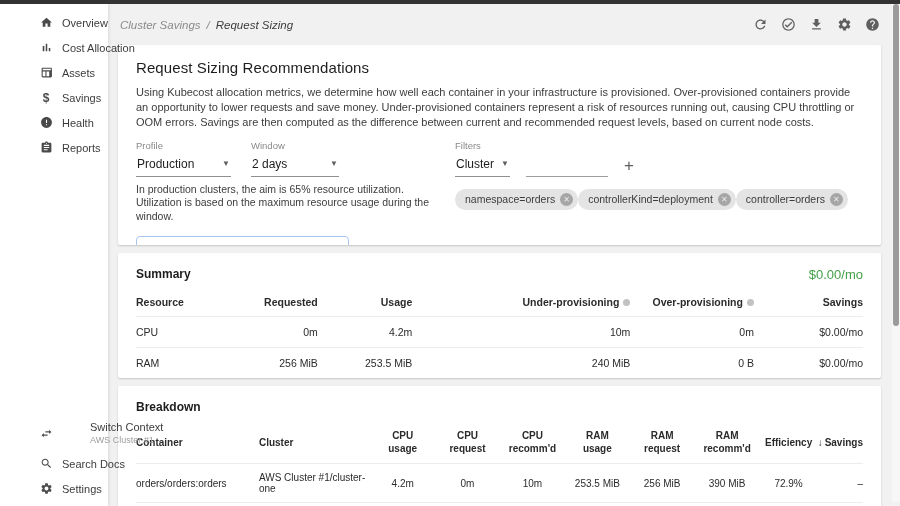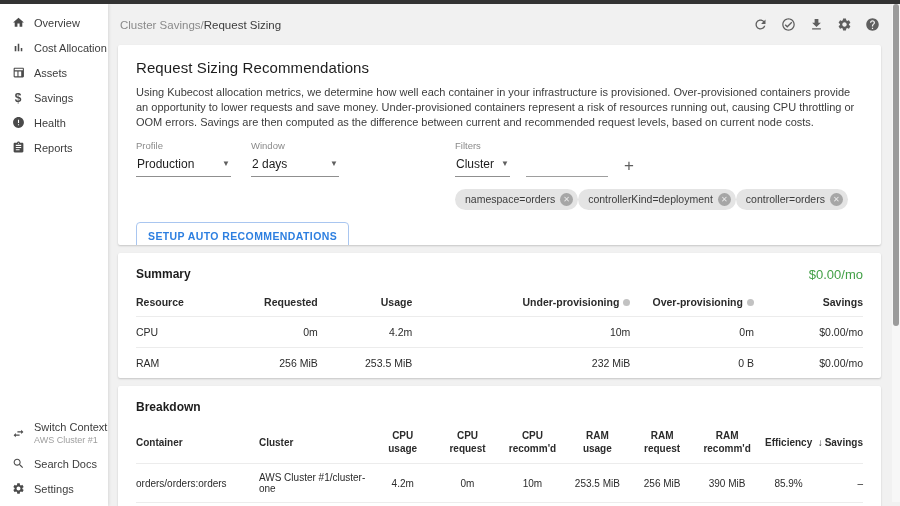--- a/index.html
+++ b/index.html
@@ -10,37 +10,37 @@
     position: relative;
     color: #3c3c3c;
   }
   
   .window-strip { position: absolute; top: 0; left: 0; width: 900px; height: 4px; background: #333; z-index: 30; }
 
   
   .sidebar {
     position: absolute; top: 4px; left: 0; width: 108px; height: 502px;
     background: #fff; box-shadow: 1px 0 3px rgba(0,0,0,.10);
-    display: flex; flex-direction: column; z-index: 20;
+    display: flex; flex-direction: column; z-index: 20; padding-left: 28px;
   }
   .nav { padding-top: 6px; }
   .nav-item { display: flex; align-items: center; height: 25px; padding-left: 11px; cursor: pointer; }
   .nav-item .icn { width: 14px; height: 14px; margin-right: 9px; display: flex; align-items: center; justify-content: center; flex: none; }
   .nav-item .icn svg { width: 13px; height: 13px; fill: #4a4a4a; }
   .nav-item .icn .dollar { font-size: 12px; font-weight: bold; color: #4a4a4a; }
   .nav-label { font-size: 11px; color: #3c3c3c; white-space: nowrap; }
   .sidebar-bottom { margin-top: auto; padding-bottom: 5px; }
-  .nav-item.two-line { height: 36px; align-items: center; }
+  .nav-item.two-line { height: 36px; align-items: center; gap: 28px; }
   .two-line .labels { display: flex; flex-direction: column; }
   .sub-label { font-size: 9px; color: #9e9e9e; margin-top: 2px; white-space: nowrap; }
 
   
   main { position: absolute; left: 108px; top: 4px; width: 792px; height: 502px; }
   .page-topbar { height: 41px; display: flex; align-items: center; padding: 0 16px 0 12px; }
-  .breadcrumb { font-size: 11.5px; color: #8a8a8a; display: flex; align-items: center; }
+  .breadcrumb { font-size: 11.5px; color: #8a8a8a; display: flex; gap: 6px; align-items: center; font-style: italic; }
   .breadcrumb .current { color: #3c3c3c; }
   .topbar-actions { margin-left: auto; display: flex; gap: 13px; align-items: center; margin-right: 4px; }
   .action-icon { width: 15px; height: 15px; cursor: pointer; display: flex; }
   .action-icon svg { width: 15px; height: 15px; fill: #5f5f5f; }
 
   .card {
     background: #fff; margin: 0 19px 8px 10px; border-radius: 2px;
     box-shadow: 0 1px 2px rgba(0,0,0,.18);
   }
   
@@ -237,20 +237,21 @@
             </div>
           </div>
           <div>
             <div class="field-label">Window</div>
             <div class="select-row w88">
               <span>2 days</span>
               <span class="caret">▼</span>
             </div>
           </div>
         </div>
+        <div class="helper">In production clusters, the aim is 65% resource utilization. Utilization is based on the maximum resource usage during the window.</div>
       </div>
 
       <div class="controls-right">
         <div class="field-label">Filters</div>
         <div class="filter-row">
           <div class="filter-select">
             <span>Cluster</span>
             <span class="caret">▼</span>
           </div>
           <input class="filter-input" type="text" style="">
@@ -306,21 +307,21 @@
           <td>0m</td>
           <td>4.2m</td>
           <td>10m</td>
           <td>0m</td>
           <td>$0.00/mo</td>
         </tr>
         <tr>
           <td class="left">RAM</td>
           <td>256 MiB</td>
           <td>253.5 MiB</td>
-          <td>232 MiB</td>
+          <td>240 MiB</td>
           <td>0 B</td>
           <td>$0.00/mo</td>
         </tr>
       </tbody>
     </table>
   </section>
 
   <section class="card card-table card-breakdown">
     <div class="card-head">
       <span class="card-title">Breakdown</span>
@@ -355,21 +356,21 @@
       <tbody>
         <tr>
           <td class="left">orders/orders:orders</td>
           <td class="left cluster-cell">AWS Cluster #1/cluster-one</td>
           <td class="center">4.2m</td>
           <td class="center">0m</td>
           <td class="center">10m</td>
           <td class="center">253.5 MiB</td>
           <td class="center">256 MiB</td>
           <td class="center">390 MiB</td>
-          <td class="center">85.9%</td>
+          <td class="center">72.9%</td>
           <td>–</td>
         </tr>
         <tr>
             <td colspan="10" style="border-top:1px solid #ececec; height:26px;"></td>
           </tr>
       </tbody>
     </table>
   </section>
 </main>
 

